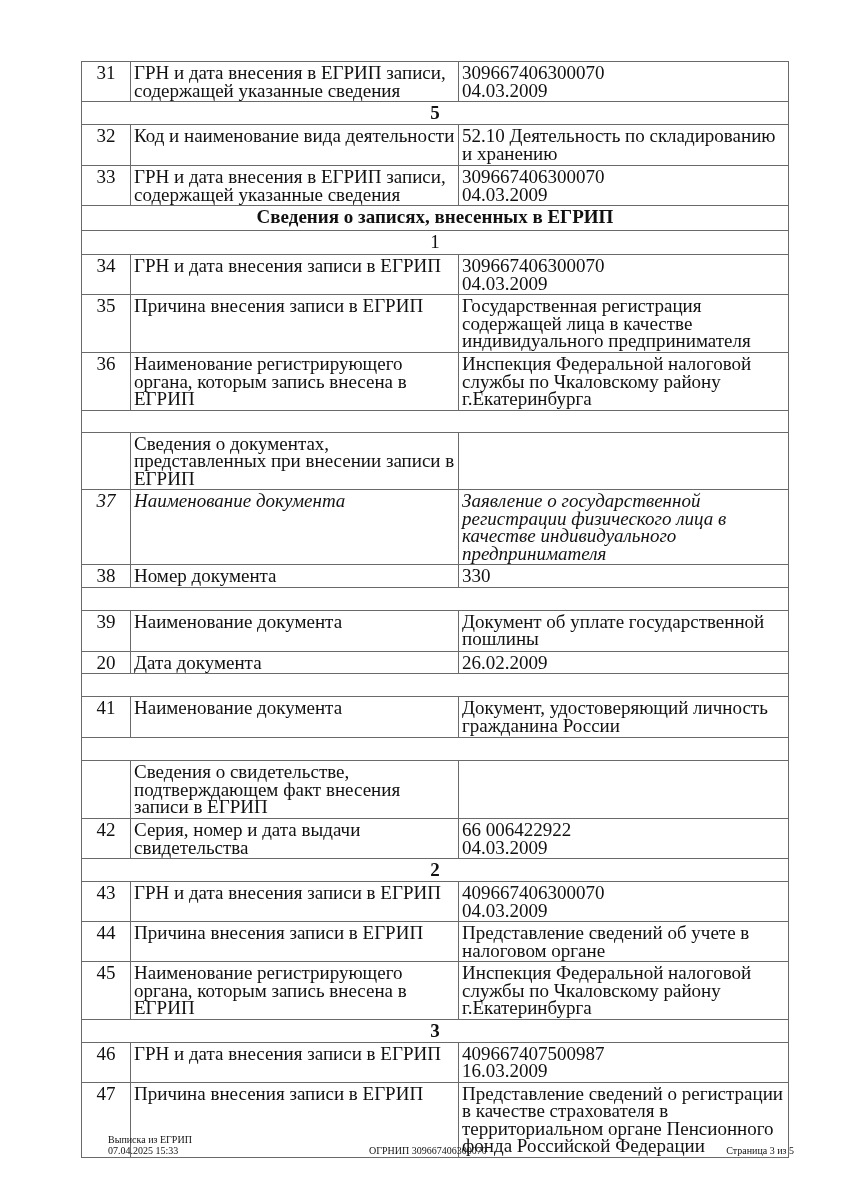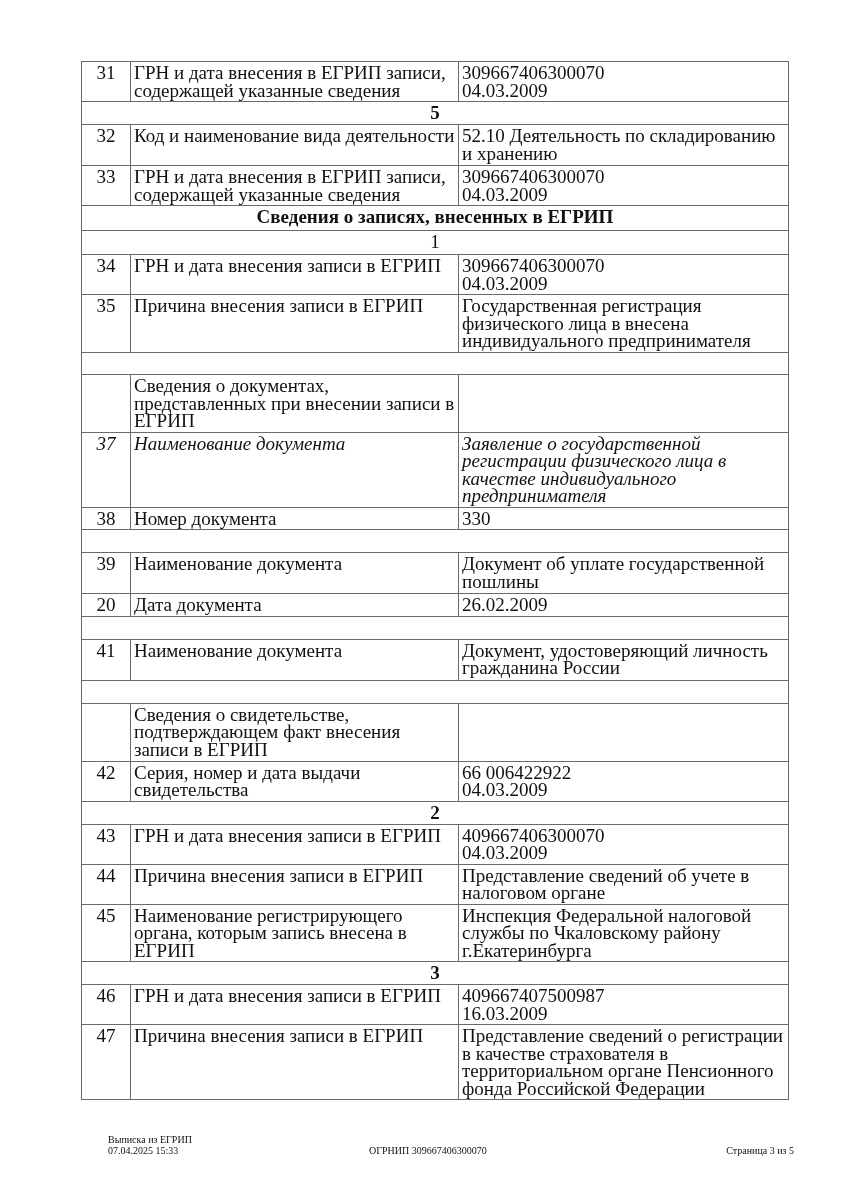--- a/index.html
+++ b/index.html
@@ -59,21 +59,26 @@
         </tr>
         <tr style="height: 40px;">
           <td class="num">34</td>
           <td>ГРН и дата внесения записи в ЕГРИП</td>
           <td class="ml">309667406300070
 04.03.2009</td>
         </tr>
         <tr style="height: 58px;">
           <td class="num">35</td>
           <td>Причина внесения записи в ЕГРИП</td>
-          <td class="ml">Государственная регистрация физического лица в внесена индивидуального предпринимателя</td>
+          <td class="ml">Государственная регистрация содержащей лица в качестве индивидуального предпринимателя</td>
+        </tr>
+        <tr style="height: 39px;">
+          <td class="num">36</td>
+          <td>Наименование регистрирующего органа, которым запись внесена в ЕГРИП</td>
+          <td class="ml">Инспекция Федеральной налоговой службы по Чкаловскому району г.Екатеринбурга</td>
         </tr>
         <tr style="height: 21px;">
           <td colspan="3" class="blank"></td>
         </tr>
         <tr style="height: 41px;">
           <td class="num"></td>
           <td>Сведения о документах, представленных при внесении записи в ЕГРИП</td>
           <td class="ml"></td>
         </tr>
         <tr style="height: 59px; font-style: italic;">

